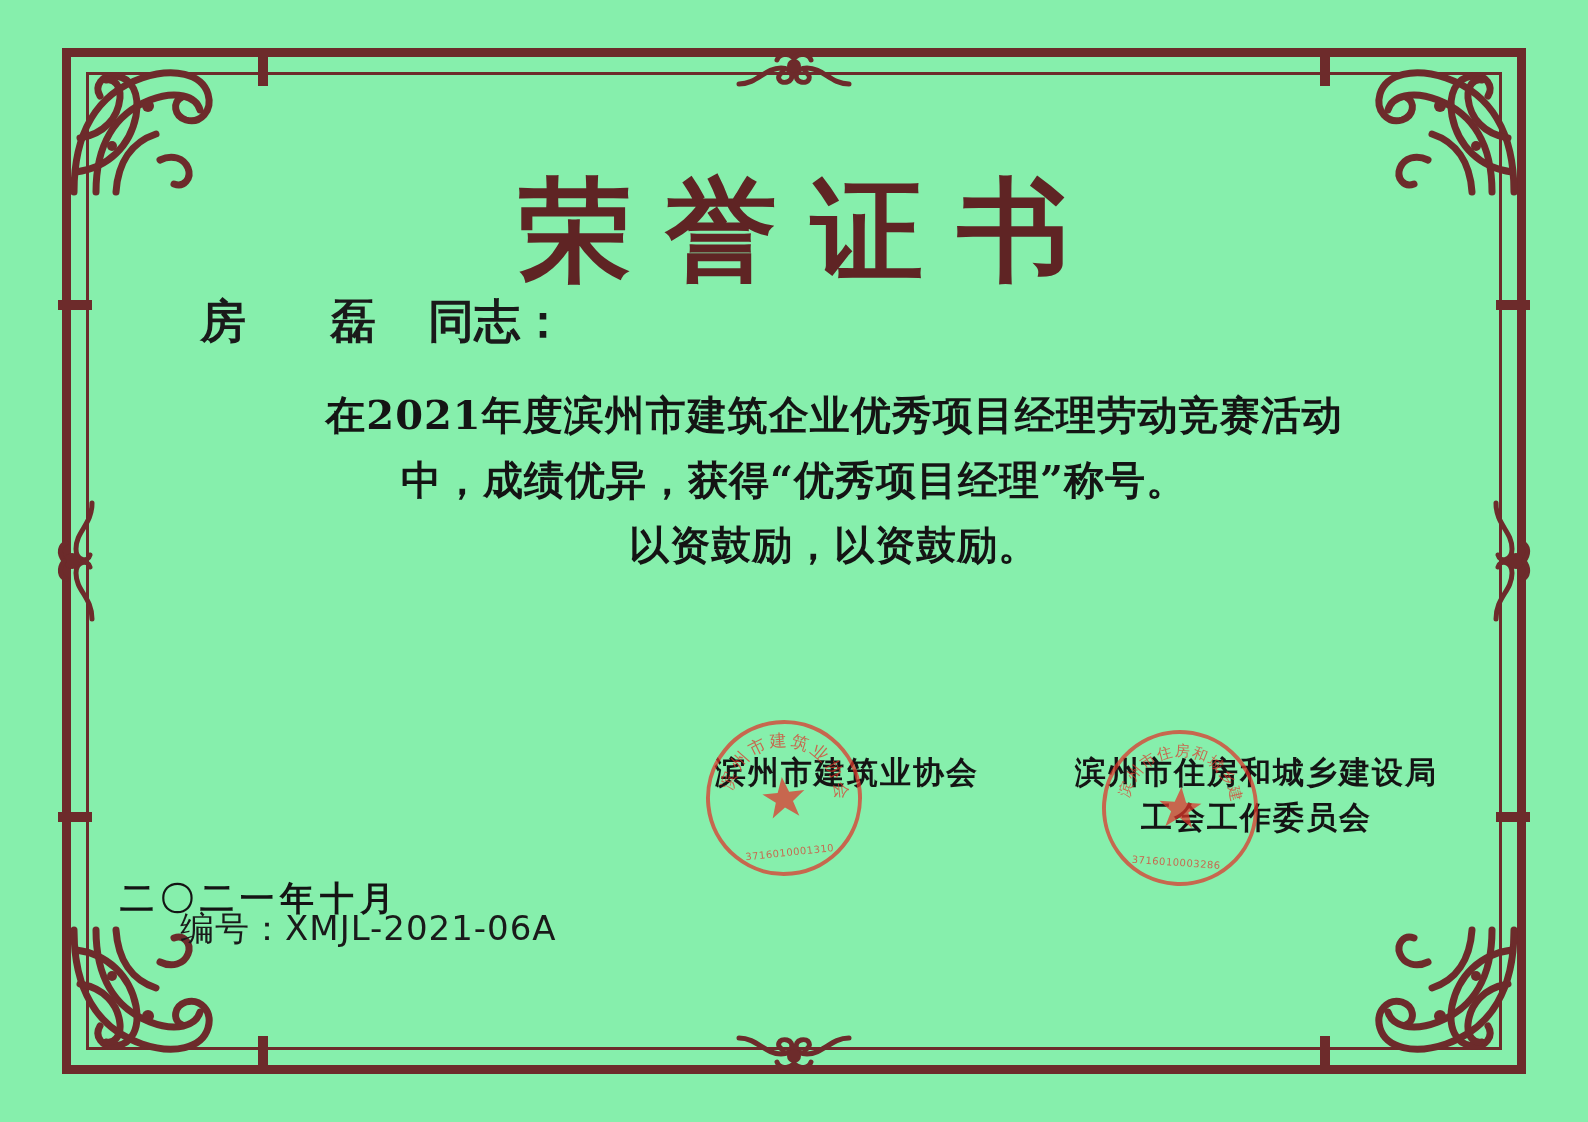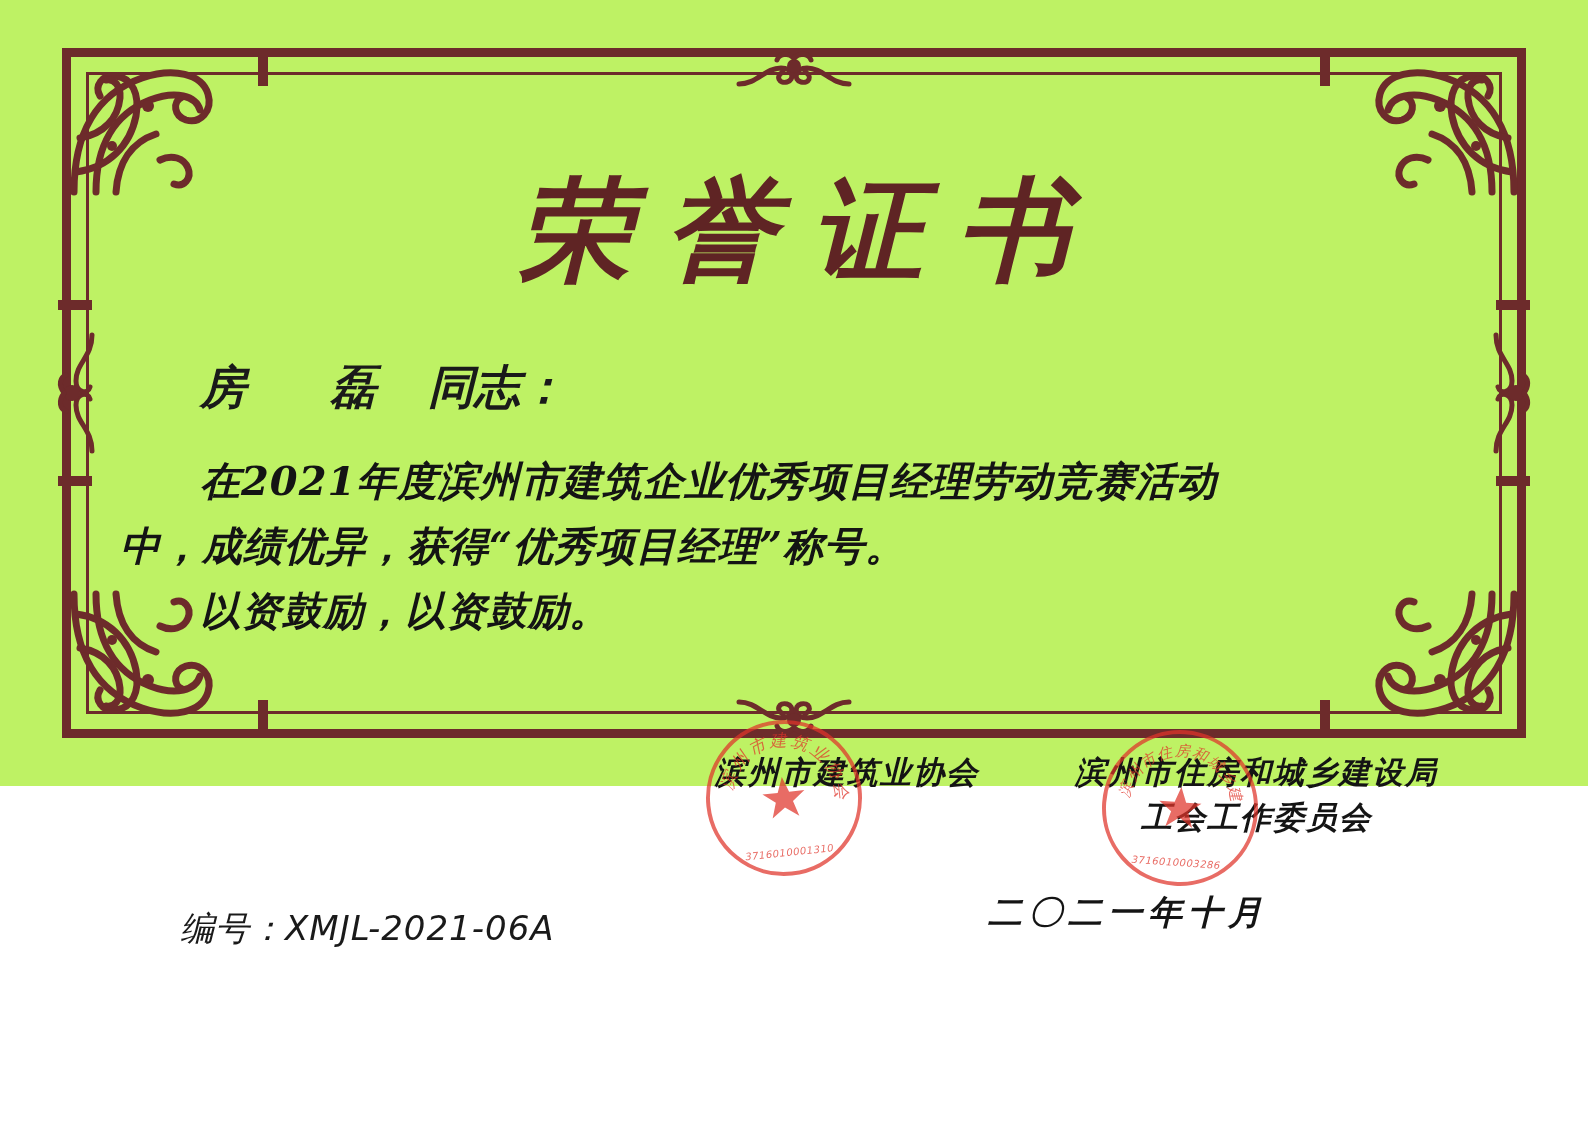--- a/index.html
+++ b/index.html
@@ -10,23 +10,22 @@
   body {
     width: 1588px;
     height: 1122px;
     font-family: "Liberation Serif", serif;
     color: #000;
     overflow: hidden;
   }
   .certificate {
     position: relative;
     width: 1588px;
-    height: 786px;
-    background: #bef264;
-    font-style: italic;
+    height: 1122px;
+    background: #86efac;
   }
 
   
   .border-outer {
     position: absolute;
     left: 62px;
     top: 48px;
     right: 62px;
     bottom: 48px;
     border: 9px solid #6d2b2b;
@@ -101,40 +100,40 @@
     font-family: "DejaVu Serif", "Liberation Serif", serif;
     font-weight: bold;
     font-size: 112px;
     letter-spacing: 34px;
     color: #5f2424;
     text-indent: 34px;
     line-height: 1.1;
   }
 
   .recipient {
-    margin-top: 66px;
     margin-left: 80px;
     font-family: "DejaVu Serif", "Liberation Serif", serif;
     font-weight: bold;
     font-size: 46px;
     color: #1a1a1a;
   }
   .recipient .name {
     letter-spacing: 34px;
     padding-right: 18px;
   }
 
   .body-text {
     margin-top: 30px;
     font-family: "DejaVu Serif", "Liberation Serif", serif;
     font-weight: bold;
     font-size: 40px;
     line-height: 1.62;
     color: #141414;
     letter-spacing: 1px;
+    text-align: center;
   }
   .body-text p { margin: 0; }
   .body-text p.indent { text-indent: 80px; }
 
   
   .sign-area {
     position: absolute;
     left: 0;
     right: 0;
     top: 640px;
@@ -148,22 +147,21 @@
   .org {
     text-align: center;
     font-family: "DejaVu Serif", "Liberation Serif", serif;
     font-weight: bold;
     font-size: 31px;
     line-height: 1.45;
     color: #141414;
     letter-spacing: 2px;
   }
   .date {
-    margin-top: 50px;
-    text-align: right;
+    margin-top: 36px;
     padding-right: 200px;
     font-family: "DejaVu Serif", "Liberation Serif", serif;
     font-weight: bold;
     font-size: 34px;
     letter-spacing: 6px;
     color: #141414;
   }
   .serial {
     position: absolute;
     left: 60px;

